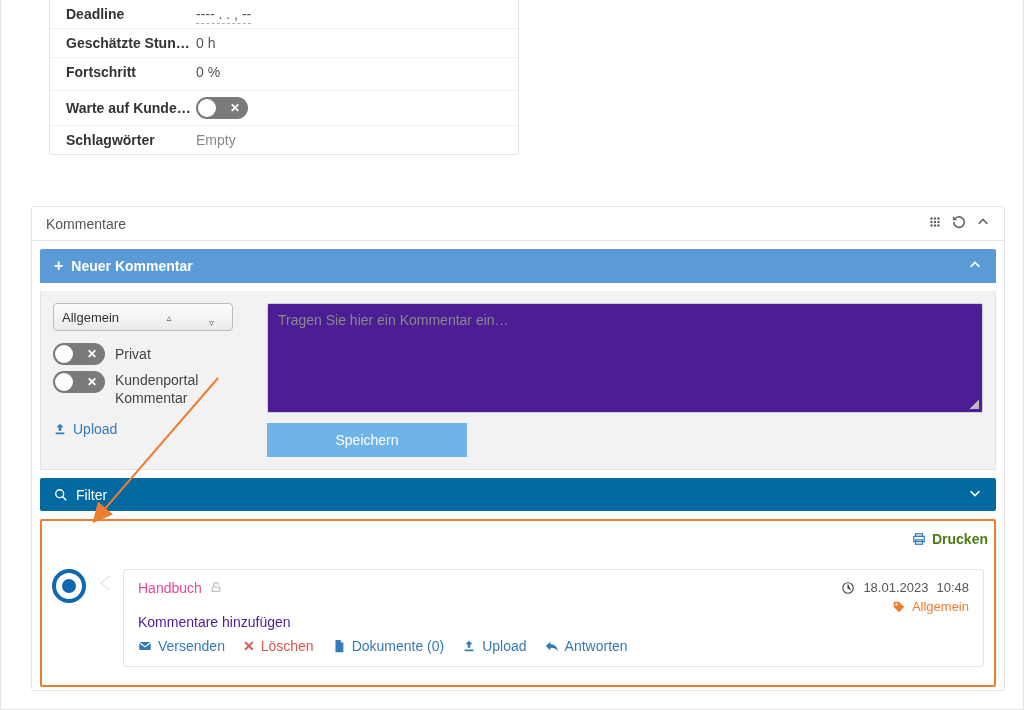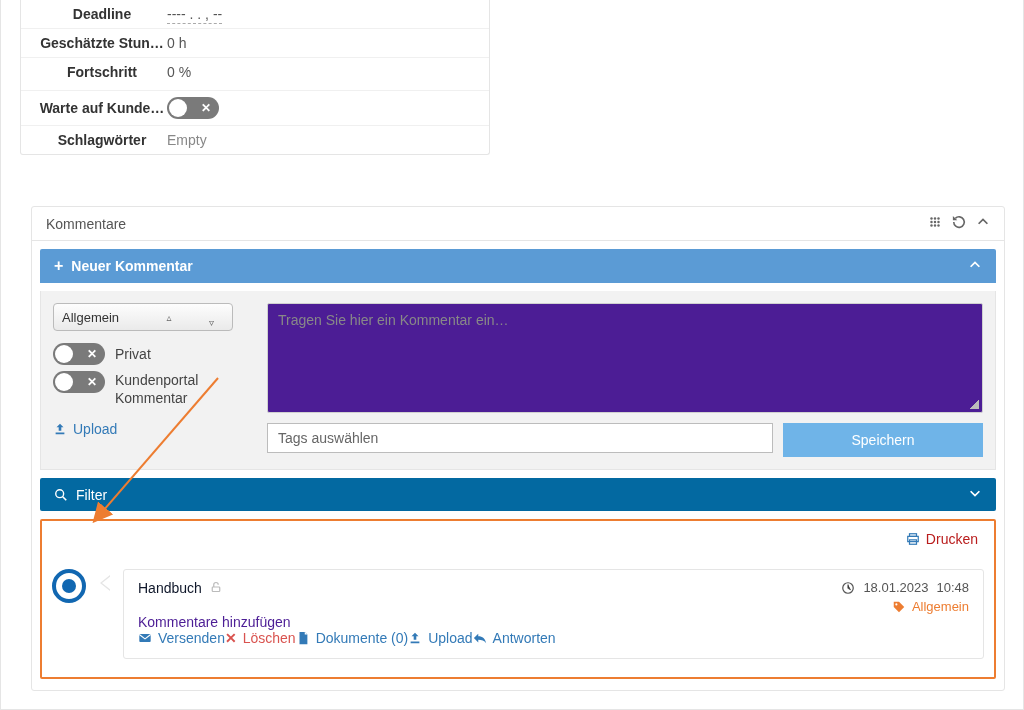--- a/index.html
+++ b/index.html
@@ -1,20 +1,20 @@
 <!DOCTYPE html>
 <html><head>
 <meta charset="utf-8">
 <style>
 * { box-sizing: border-box; margin: 0; padding: 0; }
 body { font-family: -apple-system, "Segoe UI", Arial, sans-serif; background: #fff; color: #333; font-size: 14px; }
 .page { width: 1024px; height: 710px; position: relative; border: 1px solid #e5e5e5; border-top: none; overflow: hidden; }
 
 
-.details-panel { position: absolute; left: 19px; top: 0; width: 470px; border: 1px solid #e5e5e5; border-top: none; border-radius: 0 0 3px 3px; background: #fff; text-align: center; }
+.details-panel { position: absolute; left: 48px; top: 0; width: 470px; border: 1px solid #e5e5e5; border-top: none; border-radius: 0 0 3px 3px; background: #fff; }
 .details-row { display: flex; align-items: center; padding: 6px 16px; border-top: 1px solid #f0f0f0; }
 .details-row:first-child { border-top: none; }
 .details-label { width: 130px; font-weight: 600; color: #333; white-space: nowrap; overflow: hidden; text-overflow: ellipsis; }
 .details-value { color: #555; }
 .details-value.empty { color: #888; }
 .dashed-val { border-bottom: 1px dashed #aaa; padding-bottom: 1px; }
 .hidden-row-bar { height: 4px; }
 
 
 .toggle { width: 52px; height: 22px; border-radius: 11px; background: #7a7a7a; position: relative; display: inline-block; vertical-align: middle; }
@@ -52,36 +52,36 @@
 .row-bottom { display: flex; gap: 10px; }
 .tags-input { flex: 1; border: 1px solid #bcbcbc; background: #fff; height: 30px; padding: 0 10px; color: #666; font-size: 14px; display: flex; align-items: center; }
 .save-btn { width: 200px; height: 34px; background: #6fb4e8; color: #fff; border: none; font-size: 14px; cursor: pointer; }
 
 
 .filter-bar { background: #0369a1; color: #fff; margin: 8px; display: flex; align-items: center; justify-content: space-between; padding: 8px 14px; border-radius: 2px; }
 .filter-bar .left { display: flex; align-items: center; gap: 8px; }
 
 
 .clist { margin: 0 8px 8px 8px; border: 2px solid #ed7d31; border-radius: 2px; padding: 18px 10px 18px 10px; position: relative; }
-.print-link { position: absolute; right: 16px; top: 10px; color: #b91c1c; display: flex; align-items: center; gap: 6px; cursor: pointer; }
+.print-link { position: absolute; right: 6px; top: 10px; color: #4d7c0f; display: flex; align-items: center; gap: 6px; cursor: pointer; font-weight: bold; }
 
 .comment-item { display: flex; gap: 14px; margin-top: 30px; }
 .avatar { width: 34px; height: 34px; border-radius: 50%; border: 4px solid #1167b1; background: #fff; display: flex; align-items: center; justify-content: center; color: #1167b1; }
 .avatar .inner-ring { width: 14px; height: 14px; border-radius: 50%; background: #1167b1; }
 .speech-tail { width: 0; height: 0; border-top: 8px solid transparent; border-bottom: 8px solid transparent; border-right: 10px solid #e5e5e5; margin-top: 6px; margin-right: -1px; position: relative; }
 .speech-tail::after { content:""; position:absolute; left:2px; top:-7px; border-top:7px solid transparent; border-bottom:7px solid transparent; border-right:9px solid #fff; }
 .comment-bubble { flex: 1; border: 1px solid #e5e5e5; border-radius: 3px; padding: 10px 14px 12px 14px; position: relative; }
 .cb-top { display: flex; justify-content: space-between; align-items: flex-start; }
-.cb-author { color: #0f172a; display: flex; align-items: center; gap: 8px; }
+.cb-author { color: #ec4899; display: flex; align-items: center; gap: 8px; }
 .unlock { color: #bbb; font-size: 12px; }
 .cb-meta { text-align: right; font-size: 13px; }
 .cb-meta .dt { color: #555; display: flex; align-items: center; gap: 8px; justify-content: flex-end; }
 .cb-meta .tag { color: #ed7d31; margin-top: 4px; display: flex; gap: 6px; align-items: center; justify-content: flex-end; }
 .cb-body { color: #4c1d95; }
-.cb-actions { margin-top: 0; display: flex; font-size: 14px; }
+.cb-actions { margin-top: 8px; display: flex; gap: 18px; font-size: 14px; }
 .cb-actions a { color: #337ab7; text-decoration: none; display: flex; align-items: center; gap: 6px; }
 .cb-actions a.danger { color: #d9534f; }
 
 .ic-svg { width: 14px; height: 14px; display: inline-block; }
 
 
 .arrow-svg { position: absolute; left: 87px; top: 373px; pointer-events: none; z-index: 50; }
 </style>
 </head>
 <body>
@@ -189,23 +189,20 @@
             </svg>
           <span>Upload</span>
         </div>
       </div>
 
       <div class="newc-right">
         <div class="comment-area">
           <span>Tragen Sie hier ein Kommentar ein…</span>
         </div>
         <div class="row-bottom">
-          <div class="tags-input">
-            <span>Tags auswählen</span>
-          </div>
           <button class="save-btn">Speichern</button>
         </div>
       </div>
     </div>
 
     <div class="filter-bar">
       <div class="left">
         <svg class="ic-svg" viewBox="0 0 16 16">
             <circle cx="6.5" cy="6.5" r="4.5" fill="none" stroke="#fff" stroke-width="1.6"></circle>
             <line x1="10" y1="10" x2="14" y2="14" stroke="#fff" stroke-width="1.8"></line>

